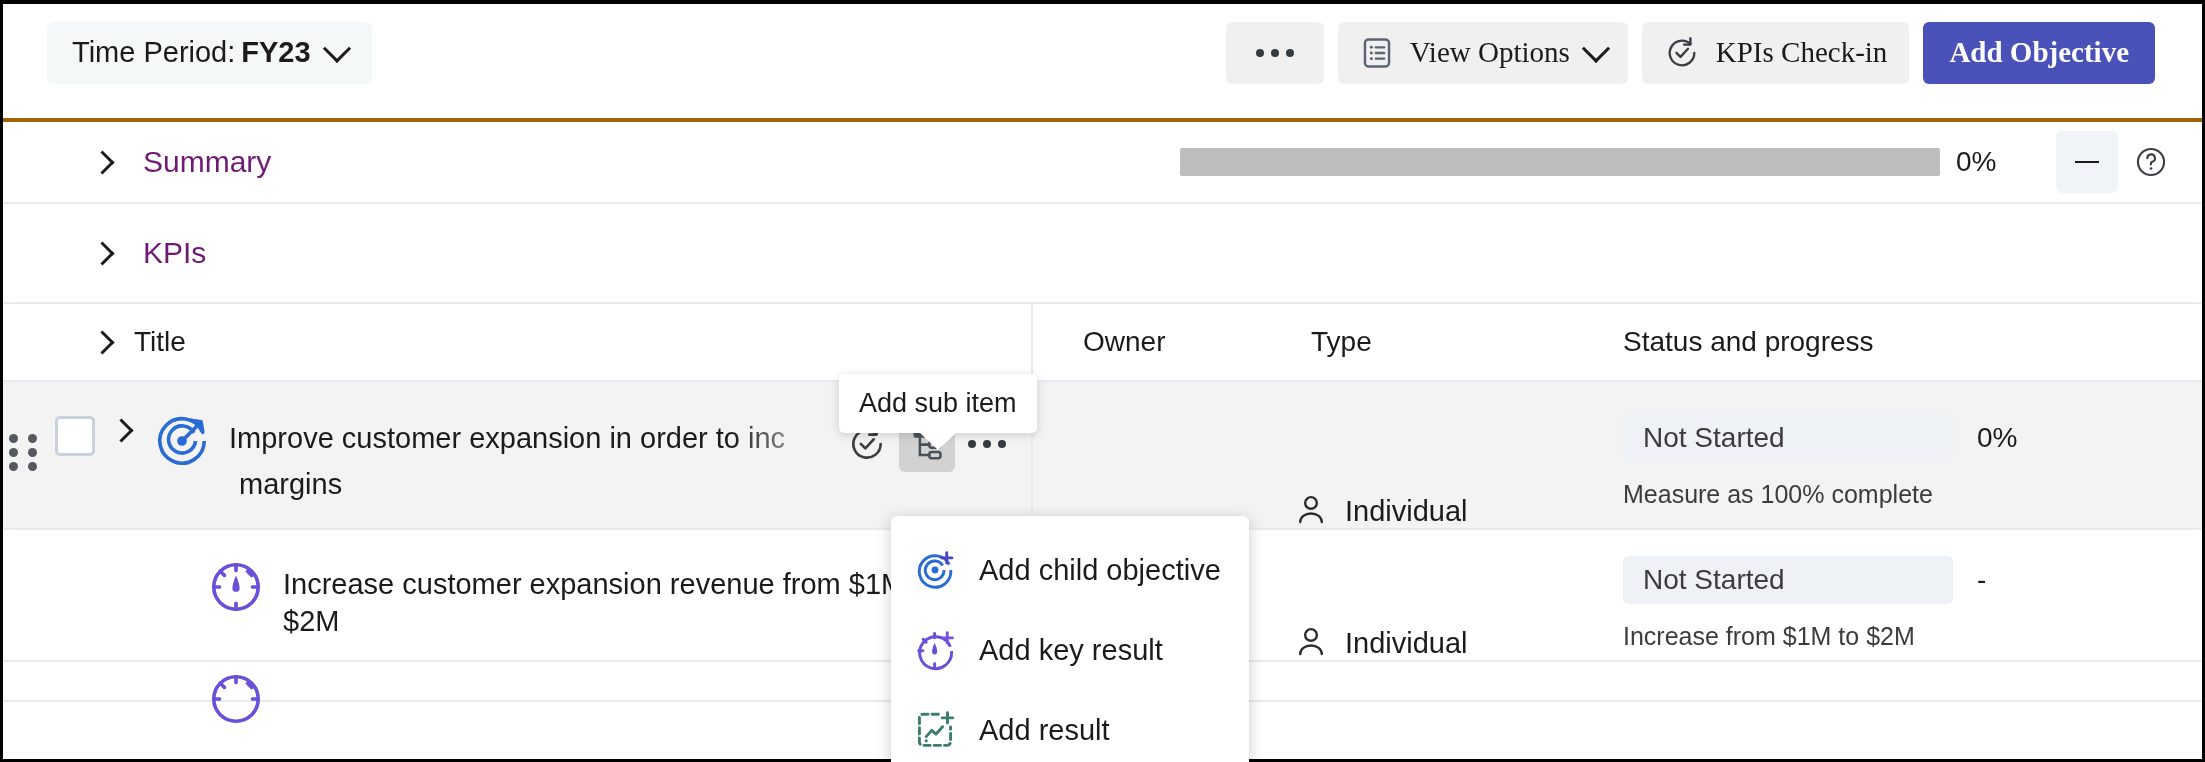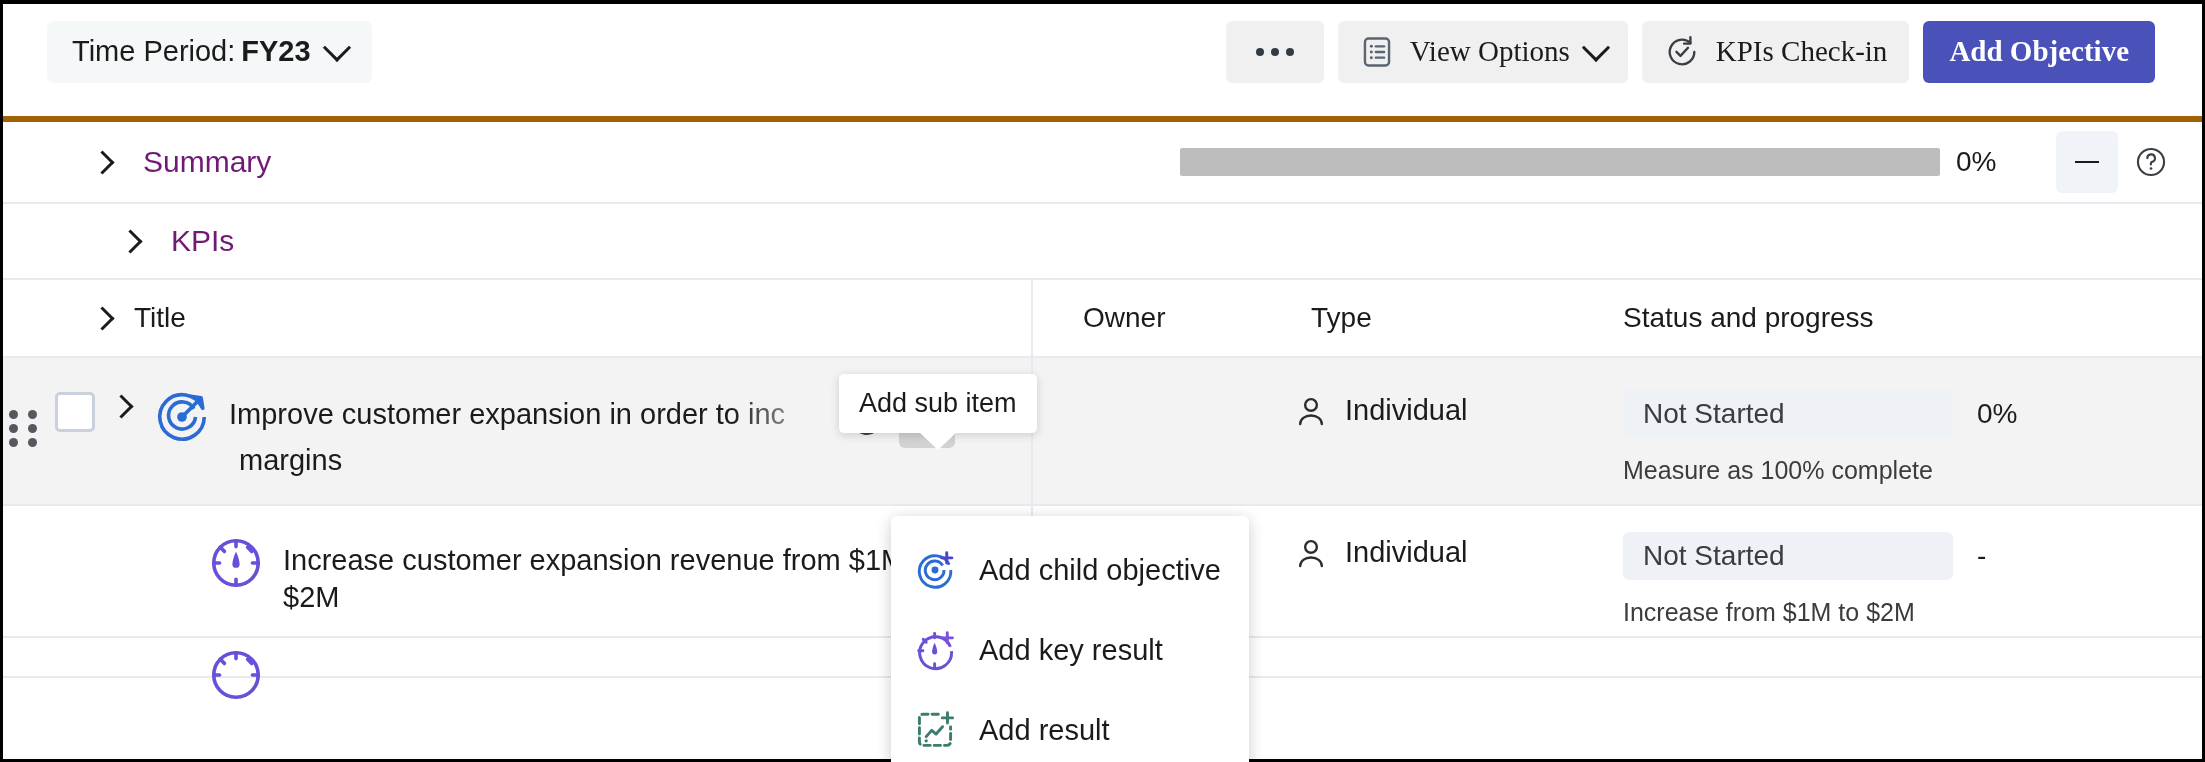--- a/index.html
+++ b/index.html
@@ -19,21 +19,21 @@
     border-top-width: 4px;
   }
 
   
   .toolbar {
     position: relative;
     height: 118px;
     display: flex;
     align-items: center;
     padding: 0 47px 17px 44px;
-    border-bottom: 6px solid #a16207;
+    border-bottom: 4px solid #a16207;
     gap: 12px;
   }
   .toolbar-left { display: flex; align-items: center; }
   .toolbar-right { margin-left: auto; display: flex; align-items: center; gap: 14px; font-family: Liberation Serif, serif; }
 
   .time-period-btn {
     display: flex; align-items: center; gap: 16px;
     height: 62px; padding: 0 25px;
     background: #f5f8f9;
     border-radius: 6px;
@@ -70,21 +70,21 @@
   }
 
   
   .row {
     position: relative;
     display: flex; align-items: center;
     border-bottom: 2px solid #e8eaf0;
     background: #ffffff;
   }
   .row-summary { height: 82px; }
-  .row-kpis    { height: 76px; padding-left: 28px; }
+  .row-kpis    { height: 100px; }
   .row-header  { height: 78px; }
 
   .chev-right {
     width: 17px; height: 17px; display: inline-block;
     border-right: 3.5px solid #1b1b1b;
     border-top: 3.5px solid #1b1b1b;
     transform: rotate(45deg);
   }
   .chev-cell {
     width: 54px; display:flex; align-items:center; justify-content:center;
@@ -176,21 +176,21 @@
     position: absolute; right: 16px; top: 34px;
     display: flex; align-items: center; gap: 4px; z-index: 3;
   }
   .act-btn {
     width: 56px; height: 56px; border-radius: 6px;
     display:flex; align-items:center; justify-content:center; cursor:pointer;
   }
   .act-btn.active { background: #d2d2d2; }
 
   .cell-owner  { width: 260px; }
-  .cell-type   { width: 300px; display:flex; align-items:flex-start; padding-top: 36px; gap: 16px; }
+  .cell-type   { width: 300px; display:flex; align-items:flex-end; padding-top: 36px; gap: 16px; }
   .data-row-2 .cell-type { padding-top: 30px; }
   .cell-type .ct-text { font-size: 29px; color:#1b1b1b; }
 
   .cell-status { flex: 1; padding-top: 32px; padding-left: 30px; }
   .data-row-2 .cell-status { padding-top: 26px; }
   .status-line { display:flex; align-items:center; }
   .status-pill {
     width: 330px; height: 48px;
     background: #eef1f6; border-radius: 6px;
     display:flex; align-items:center; padding-left: 20px;

